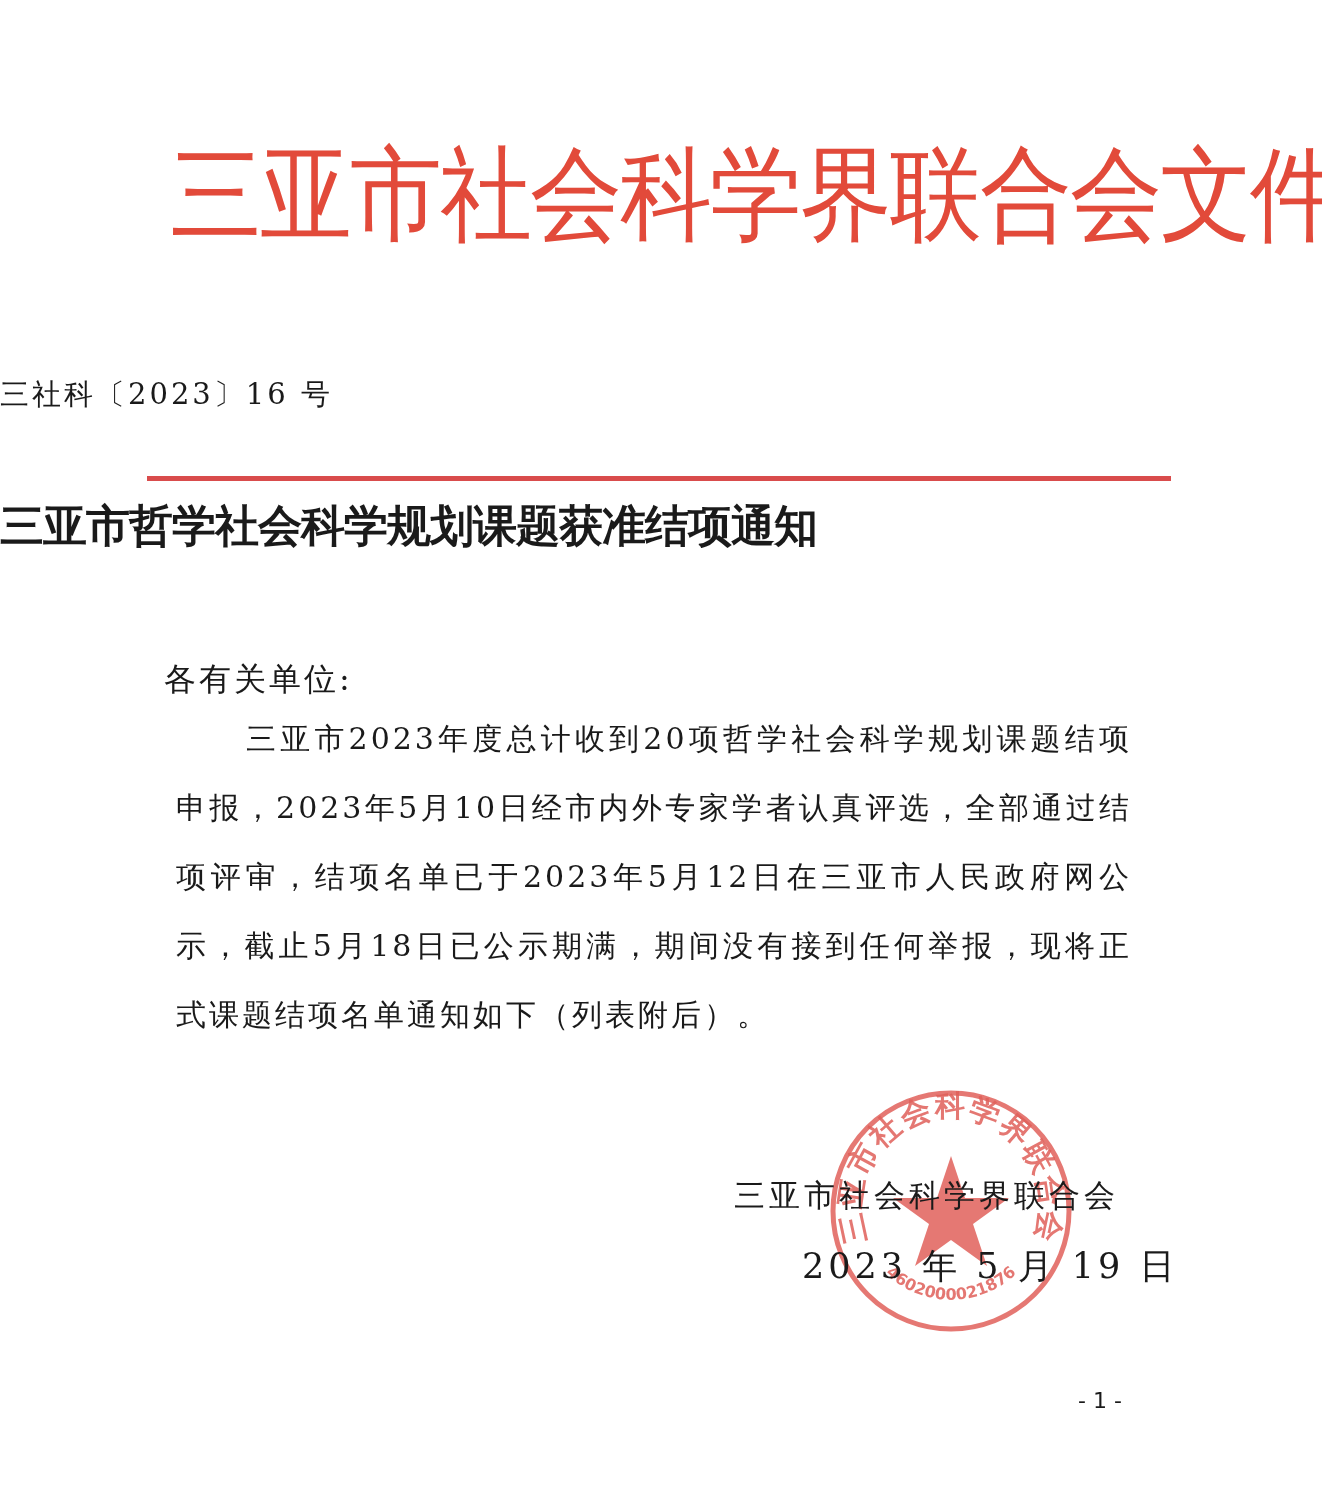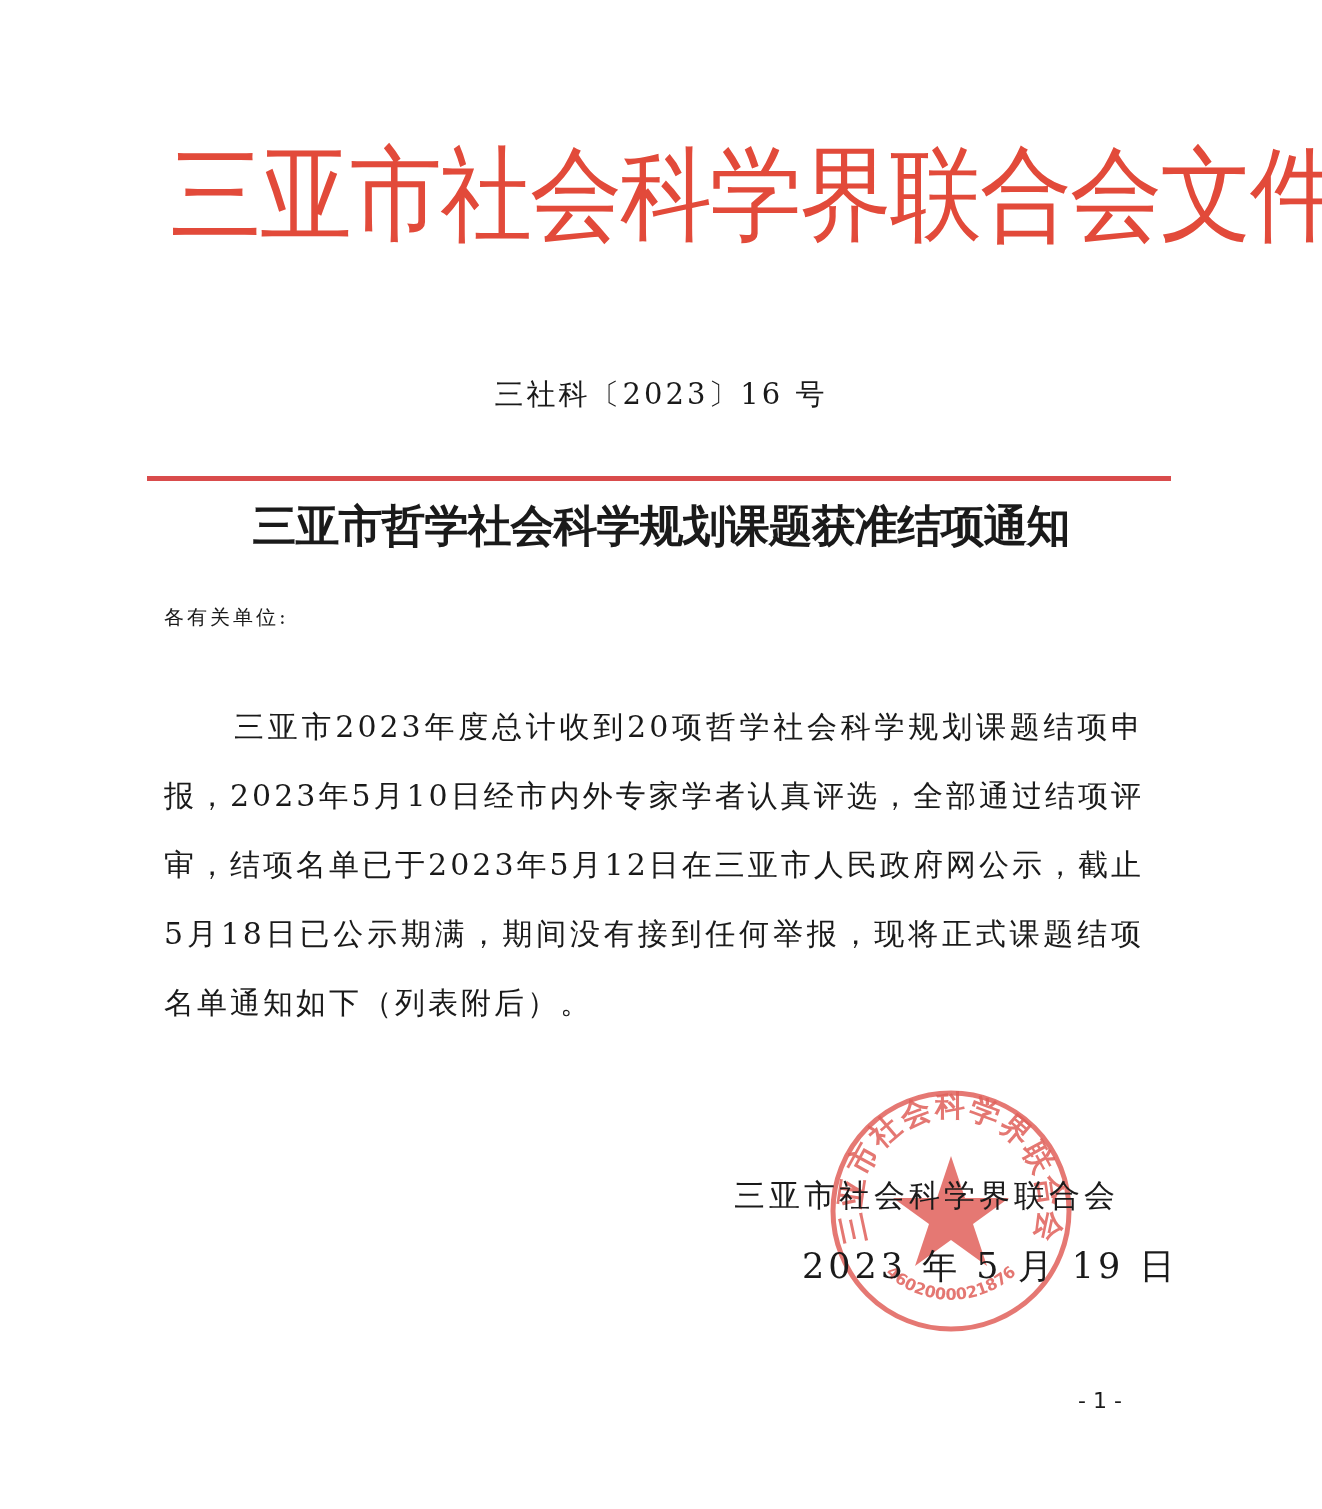--- a/index.html
+++ b/index.html
@@ -3,29 +3,29 @@
 <meta charset="utf-8">
 <style>
   html, body { margin:0; padding:0; background:#ffffff; }
   body { width:1322px; height:1509px; position:relative; overflow:hidden;
          font-family:"DejaVu Serif","Liberation Serif",serif; color:#1a1a1a; }
   .abs { position:absolute; }
   .masthead { left:170px; top:130px; width:990px; text-align:center;
               color:#e24a3a; font-family:"DejaVu Sans","Liberation Sans",sans-serif;
               font-size:92px; font-weight:normal; letter-spacing:-2px; line-height:130px;
               transform:scaleY(1.12); white-space:nowrap; }
-  .docnum { left:0; width:1322px; top:375px; text-align:center; font-size:29px; letter-spacing:3px; }
+  .docnum { left:0; width:1322px; top:375px; font-size:29px; letter-spacing:3px; }
   .redline { left:147px; top:476px; width:1024px; height:5px; background:#d94c4c; }
-  .title { left:0; width:1322px; top:496px; text-align:center;
+  .title { left:0; width:1322px; top:496px; 
            font-family:"DejaVu Sans","Liberation Sans",sans-serif; font-weight:bold;
            font-size:44px; letter-spacing:-1px; line-height:60px; }
-  .salute { left:164px; top:604px; font-size:20px; letter-spacing:3px; }
+  .salute { left:164px; top:658px; font-size:32px; letter-spacing:3px; }
   .body { left:164px; top:692px; width:980px; font-size:30px; line-height:69px;
           letter-spacing:3px; text-align:justify; }
-  .body p { margin:0; text-indent:70px; }
+  .body p { margin:12px; text-indent:70px; }
   .seal { left:826px; top:1086px; width:250px; height:250px; }
   .org { left:734px; top:1175px; font-size:31px; letter-spacing:4px; }
   .date { left:802px; top:1243px; font-size:35px; letter-spacing:4px; }
   .pagenum { left:1078px; top:1388px; font-size:22px; font-family:"DejaVu Sans","Liberation Sans",sans-serif; }
 </style>
 </head>
 <body>
 
 <div class="abs masthead">三亚市社会科学界联合会文件</div>
 <div class="abs docnum">三社科〔2023〕16 号</div>

